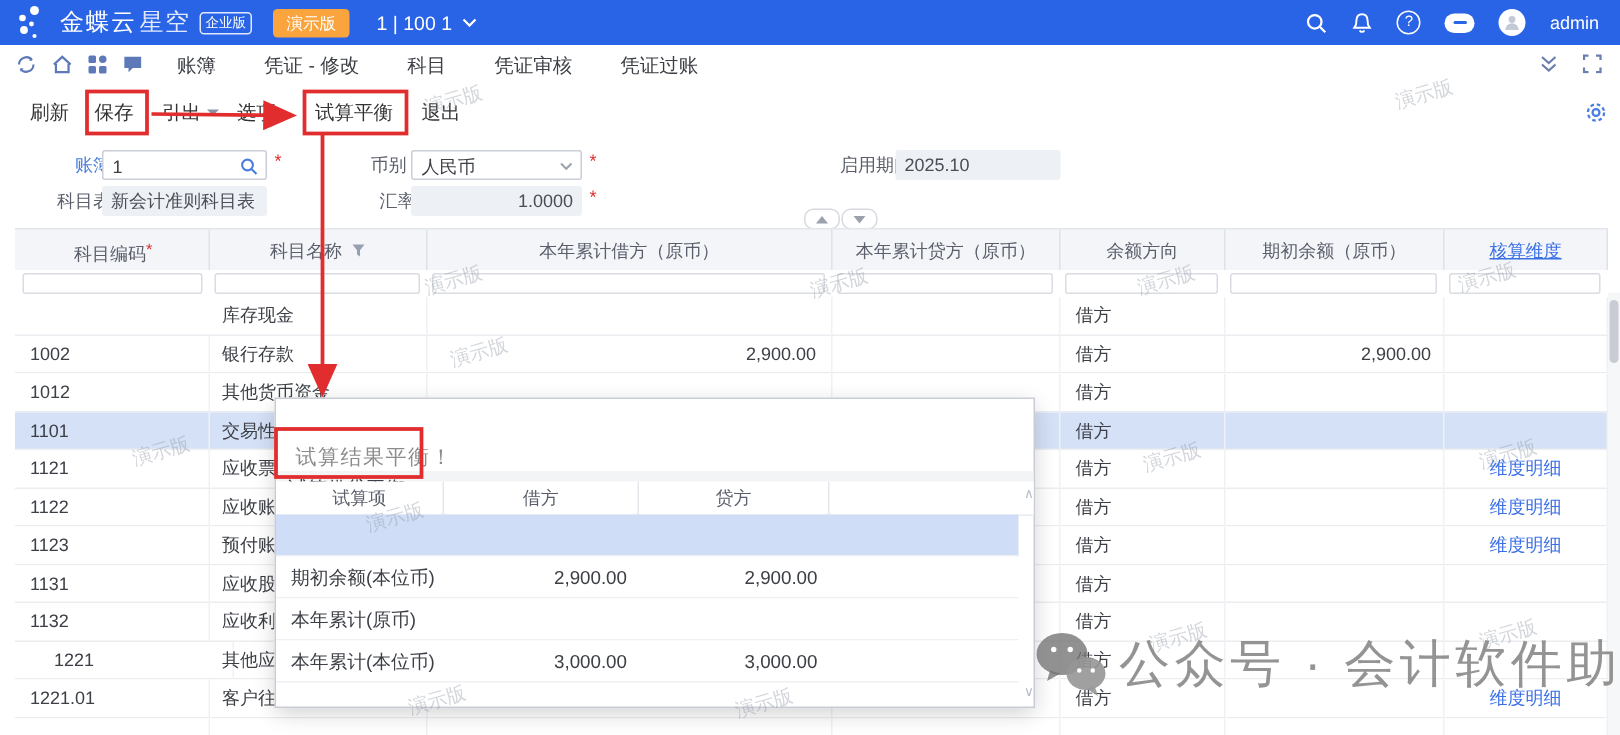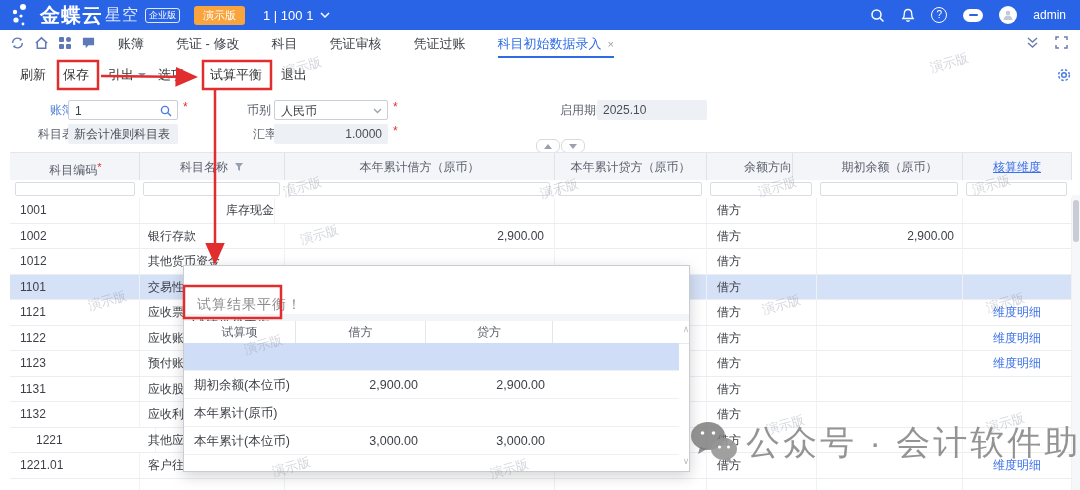--- a/index.html
+++ b/index.html
@@ -1,21 +1,21 @@
 <!DOCTYPE html>
 <html><head>
 <meta charset="utf-8">
 <style>
   html,body{margin:0;padding:0;}
   body{width:1080px;height:490px;position:relative;overflow:hidden;background:#fff;
        font-family:"Liberation Sans","DejaVu Sans",sans-serif;font-size:12px;color:#3c3f45;}
   
   #topbar{position:absolute;left:0;top:0;width:1080px;height:30px;background:#2a64e6;display:flex;align-items:center;color:#fff;}
   #logo-dots{margin-left:10px;}
-  .brand-bold{font-size:20px;font-weight:bold;letter-spacing:1px;margin-left:4px;}
+  .brand-bold{font-size:16px;font-weight:normal;letter-spacing:1px;margin-left:4px;}
   .brand-light{font-size:16px;color:#dfe8ff;letter-spacing:1px;margin-left:2px;}
   .edition-badge{border:1px solid rgba(255,255,255,.85);border-radius:3px;font-size:9px;padding:0 3px;margin-left:6px;height:13px;line-height:13px;}
   .demo-badge{background:#f9a43c;border-radius:3px;font-size:11px;padding:2px 9px;margin-left:14px;}
   .org-sel{margin-left:18px;font-size:13px;display:flex;align-items:center;gap:7px;}
   #topbar-right{margin-left:auto;display:flex;align-items:center;gap:16px;margin-right:14px;}
   .tb-icon{display:flex;align-items:center;}
   .help-circle{width:14px;height:14px;border:1.4px solid #fff;border-radius:50%;font-size:10px;line-height:14px;text-align:center;}
   .theme-pill{width:20px;height:13px;background:#fff;border-radius:7px;display:flex;align-items:center;justify-content:center;}
   .theme-pill i{display:block;width:9px;height:2px;background:#2a64e6;border-radius:1px;}
   .avatar{width:18px;height:18px;border-radius:50%;background:#fff;display:flex;align-items:center;justify-content:center;}
@@ -158,21 +158,20 @@
           <path d="M2 2h12v8H8l-3 3v-3H2z" fill="#5e79b8"></path>
         </svg>
     </span>
   </div>
   <div id="tabs">
       <span class="tab">账簿</span>
       <span class="tab">凭证 - 修改</span>
       <span class="tab">科目</span>
       <span class="tab">凭证审核</span>
       <span class="tab">凭证过账</span>
-      <span class="tab active">科目初始数据录入<span class="tab-close">×</span></span>
     </div>
   <div id="tabrow-right">
     <span>
       <svg width="13" height="13" viewBox="0 0 13 13">
           <polyline points="2,2 6.5,6 11,2" fill="none" stroke="#6b7fae" stroke-width="1.5"></polyline>
           <polyline points="2,7 6.5,11 11,7" fill="none" stroke="#6b7fae" stroke-width="1.5"></polyline>
         </svg>
     </span>
     <span>
       <svg width="13" height="13" viewBox="0 0 13 13">
@@ -246,37 +245,36 @@
 </div>
 
 <div id="grid">
   <div class="hrow" id="g-head">
       <div class="hcell" style="left: 2px; width: 128px;">科目编码<span class="hstar">*</span></div>
       <div class="hcell" style="left: 130px; width: 145px;">科目名称<span><svg width="10" height="10" viewBox="0 0 10 10" style="margin-left:6px;vertical-align:-1px;">
             <path d="M1 1h8L6 4.8V9L4 7.6V4.8z" fill="#97a0b3"></path>
           </svg></span></div>
       <div class="hcell" style="left: 275px; width: 270px;">本年累计借方（原币）</div>
       <div class="hcell" style="left: 545px; width: 152px;">本年累计贷方（原币）</div>
-      <div class="hcell" style="left: 673px; width: 110px; text-align: right;">余额方向</div>
+      <div class="hcell" style="left: 697px; width: 110px;">余额方向</div>
       <div class="hcell" style="left: 807px; width: 146px;">期初余额（原币）</div>
       <div class="hcell linkhead" style="left: 953px; width: 109px;">核算维度</div>
     </div>
   <div class="frow" id="g-filt">
       <div class="fcell-box" style="left: 5px; width: 120px;"></div>
       <div class="fcell-box" style="left: 133px; width: 137px;"></div>
       <div class="fcell-box" style="left: 278px; width: 262px;"></div>
       <div class="fcell-box" style="left: 548px; width: 144px;"></div>
       <div class="fcell-box" style="left: 700px; width: 102px;"></div>
       <div class="fcell-box" style="left: 810px; width: 138px;"></div>
       <div class="fcell-box" style="left: 956px; width: 101px;"></div>
     </div>
   <div id="g-body">
       <div class="trow" style="top: 46px;">
-        <div class="tcell" style="left: 2px; width: 128px; padding-left: 8px;">1001</div>
-        <div class="tcell" style="left: 120px; width: 145px; padding-left: 8px; text-align: right;">库存现金</div>
+        <div class="tcell" style="left: 130px; width: 145px; padding-left: 8px;">库存现金</div>
         <div class="tcell num" style="left: 275px; width: 270px; padding-right: 10px;"></div>
         <div class="tcell num" style="left: 545px; width: 152px; padding-right: 10px;"></div>
         <div class="tcell" style="left: 697px; width: 110px; padding-left: 10px;">借方</div>
         <div class="tcell num" style="left: 807px; width: 146px; padding-right: 8px;"></div>
         <div class="tcell" style="left: 953px; width: 109px; text-align: center;"></div>
       </div>
       <div class="trow" style="top: 71.5px;">
         <div class="tcell" style="left: 2px; width: 128px; padding-left: 8px;">1002</div>
         <div class="tcell" style="left: 130px; width: 145px; padding-left: 8px;">银行存款</div>
         <div class="tcell num" style="left: 275px; width: 270px; padding-right: 10px;">2,900.00</div>

